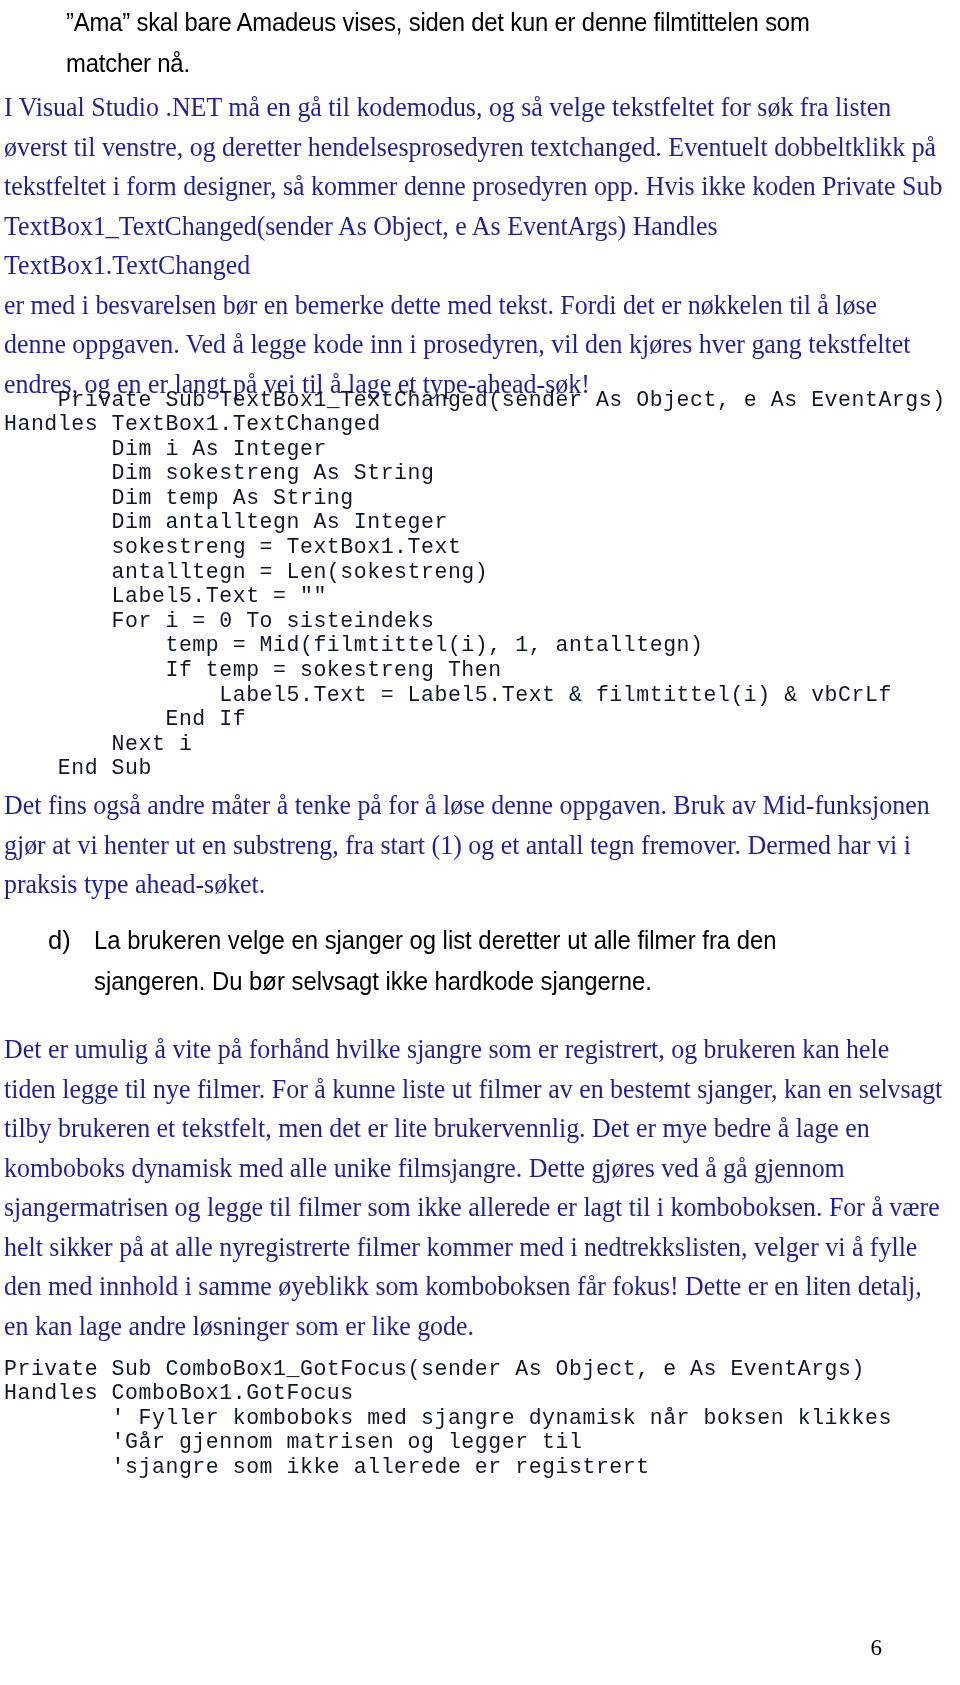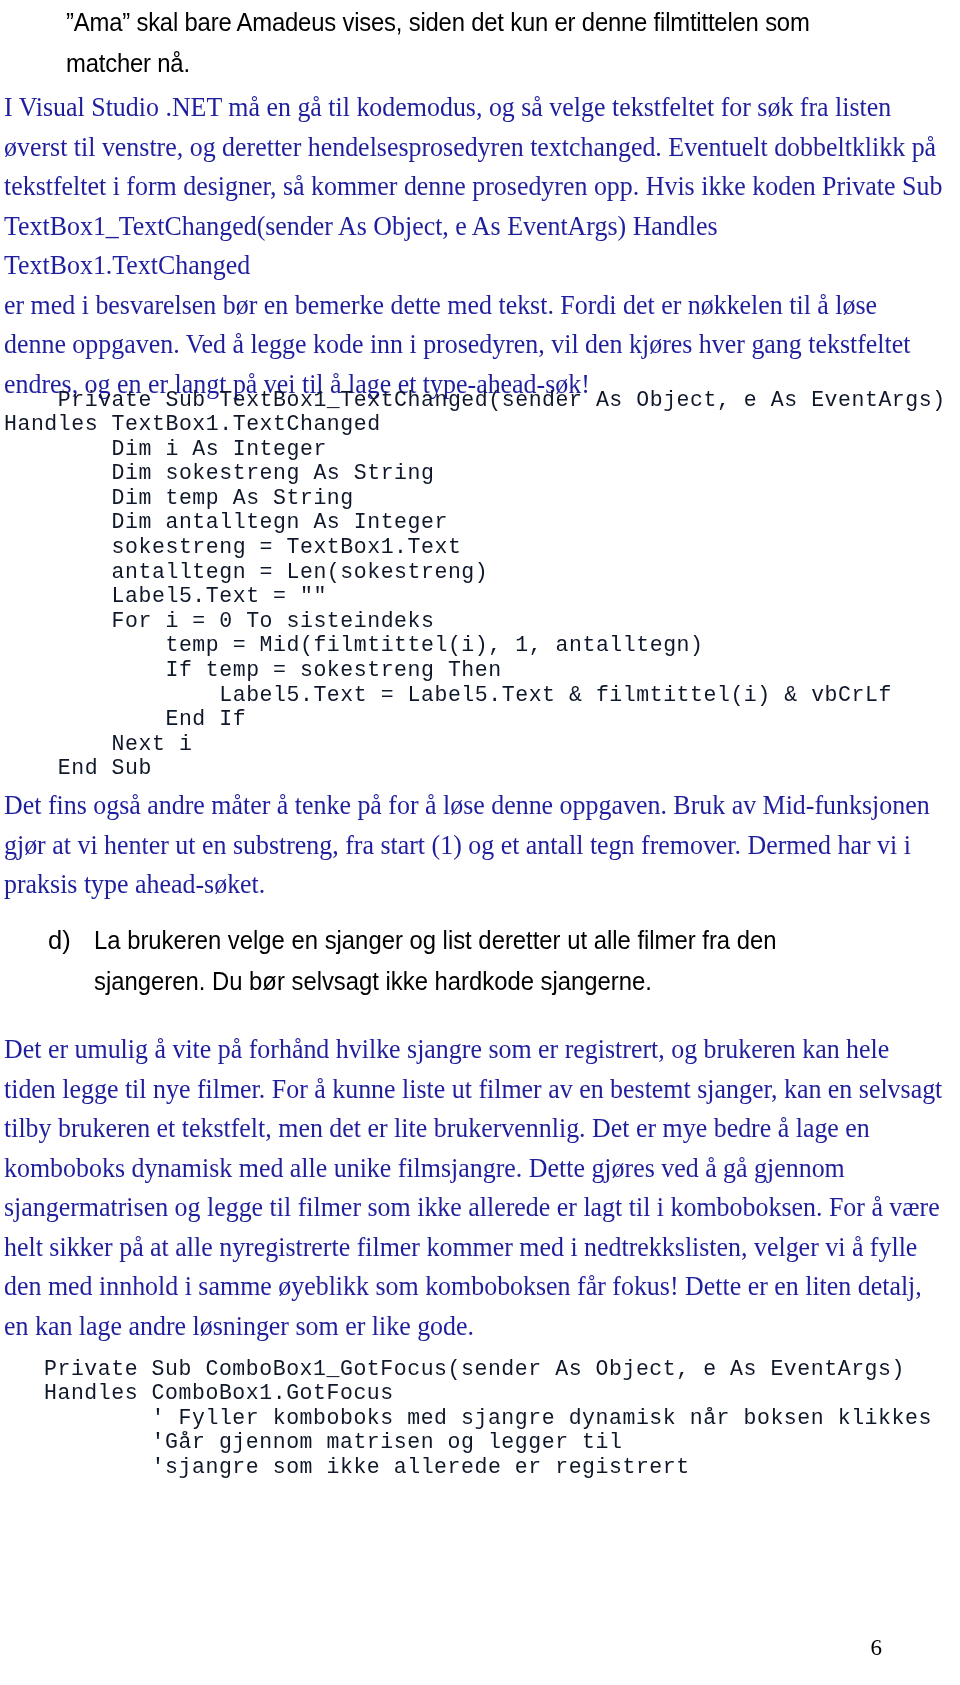--- a/index.html
+++ b/index.html
@@ -86,21 +86,20 @@
   .code-1 {
     position: absolute;
     left: 4px;
     top: 366px;
   }
 
   .code-2 {
     position: absolute;
     left: 4px;
     top: 1335px;
-    margin-left: 40px;
   }
 
   
   .list-item {
     position: absolute;
     left: 48px;
     top: 920px;
     width: 880px;
     display: flex;
     align-items: flex-start;

